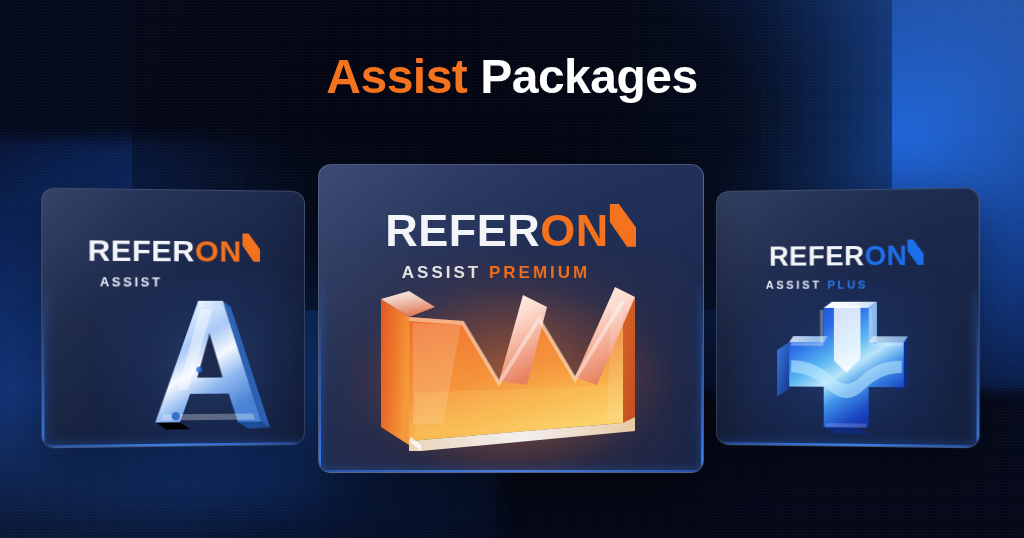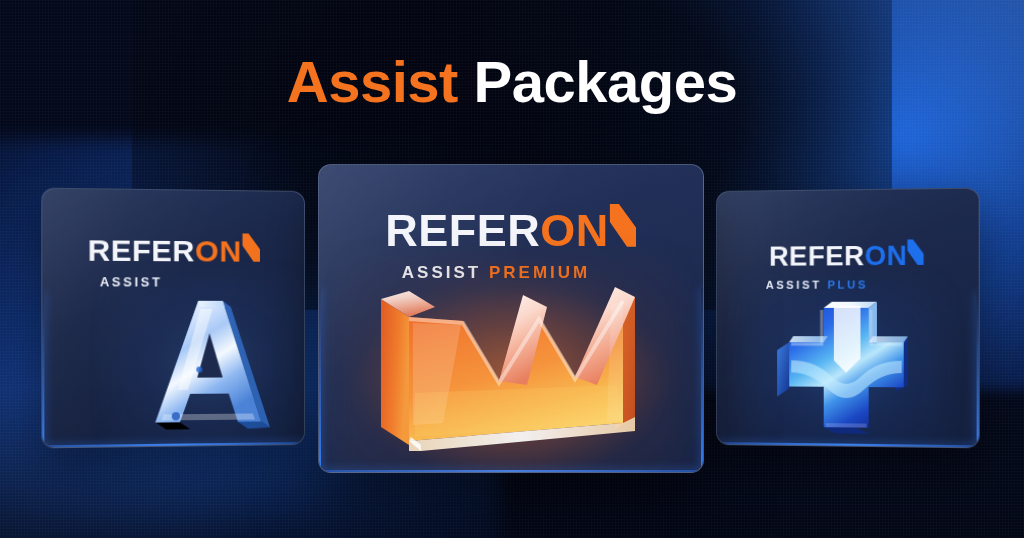--- a/index.html
+++ b/index.html
@@ -64,21 +64,21 @@
     position:absolute; inset:0; opacity:0.045;
     background-image:
       repeating-linear-gradient(0deg, rgba(255,255,255,.5) 0 1px, transparent 1px 3px),
       repeating-linear-gradient(90deg, rgba(255,255,255,.5) 0 1px, transparent 1px 3px);
   }
 
   
   .title {
     position:absolute; left:0; right:0; top:53px;
     text-align:center;
-    font-size:58px; font-weight:700; letter-spacing:-0.5px;
+    font-size:48px; font-weight:700; letter-spacing:-0.5px;
     line-height:1;
     z-index:40;
     white-space:nowrap;
   }
   .title .t-accent { color:#F5731E; }
   .title .t-plain  { color:#ffffff; }
 
   
   .cards { position:absolute; inset:0; z-index:20; }
 

